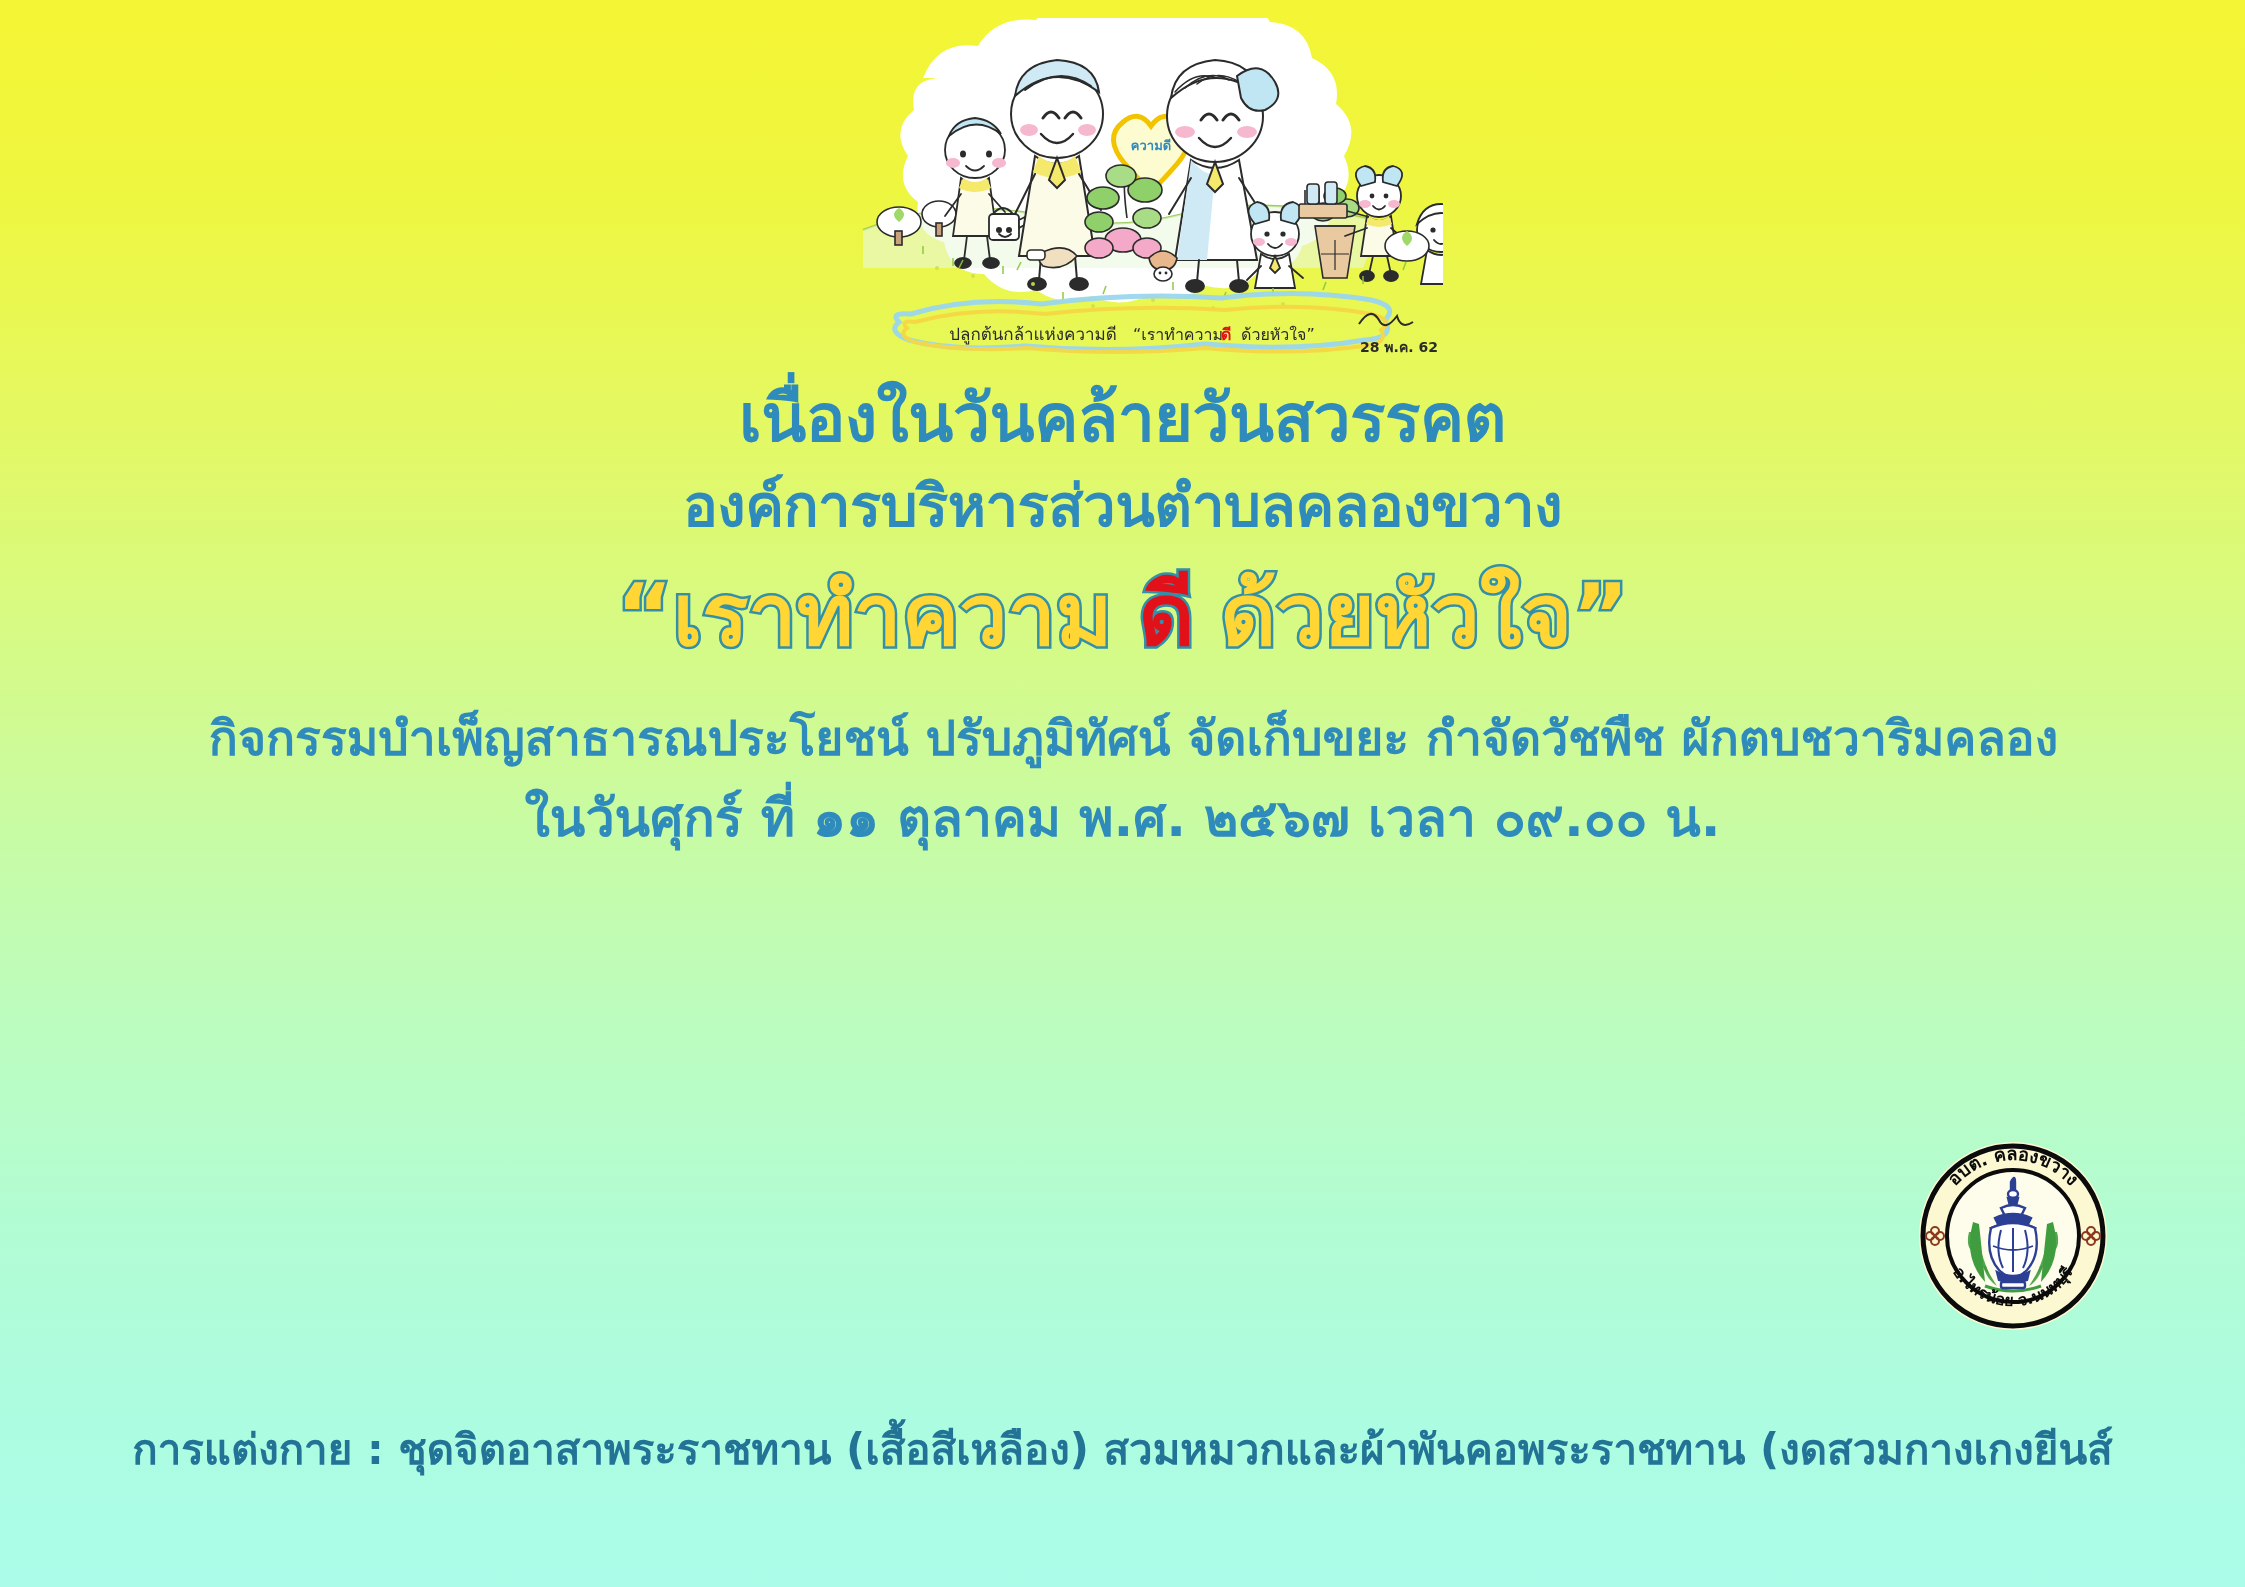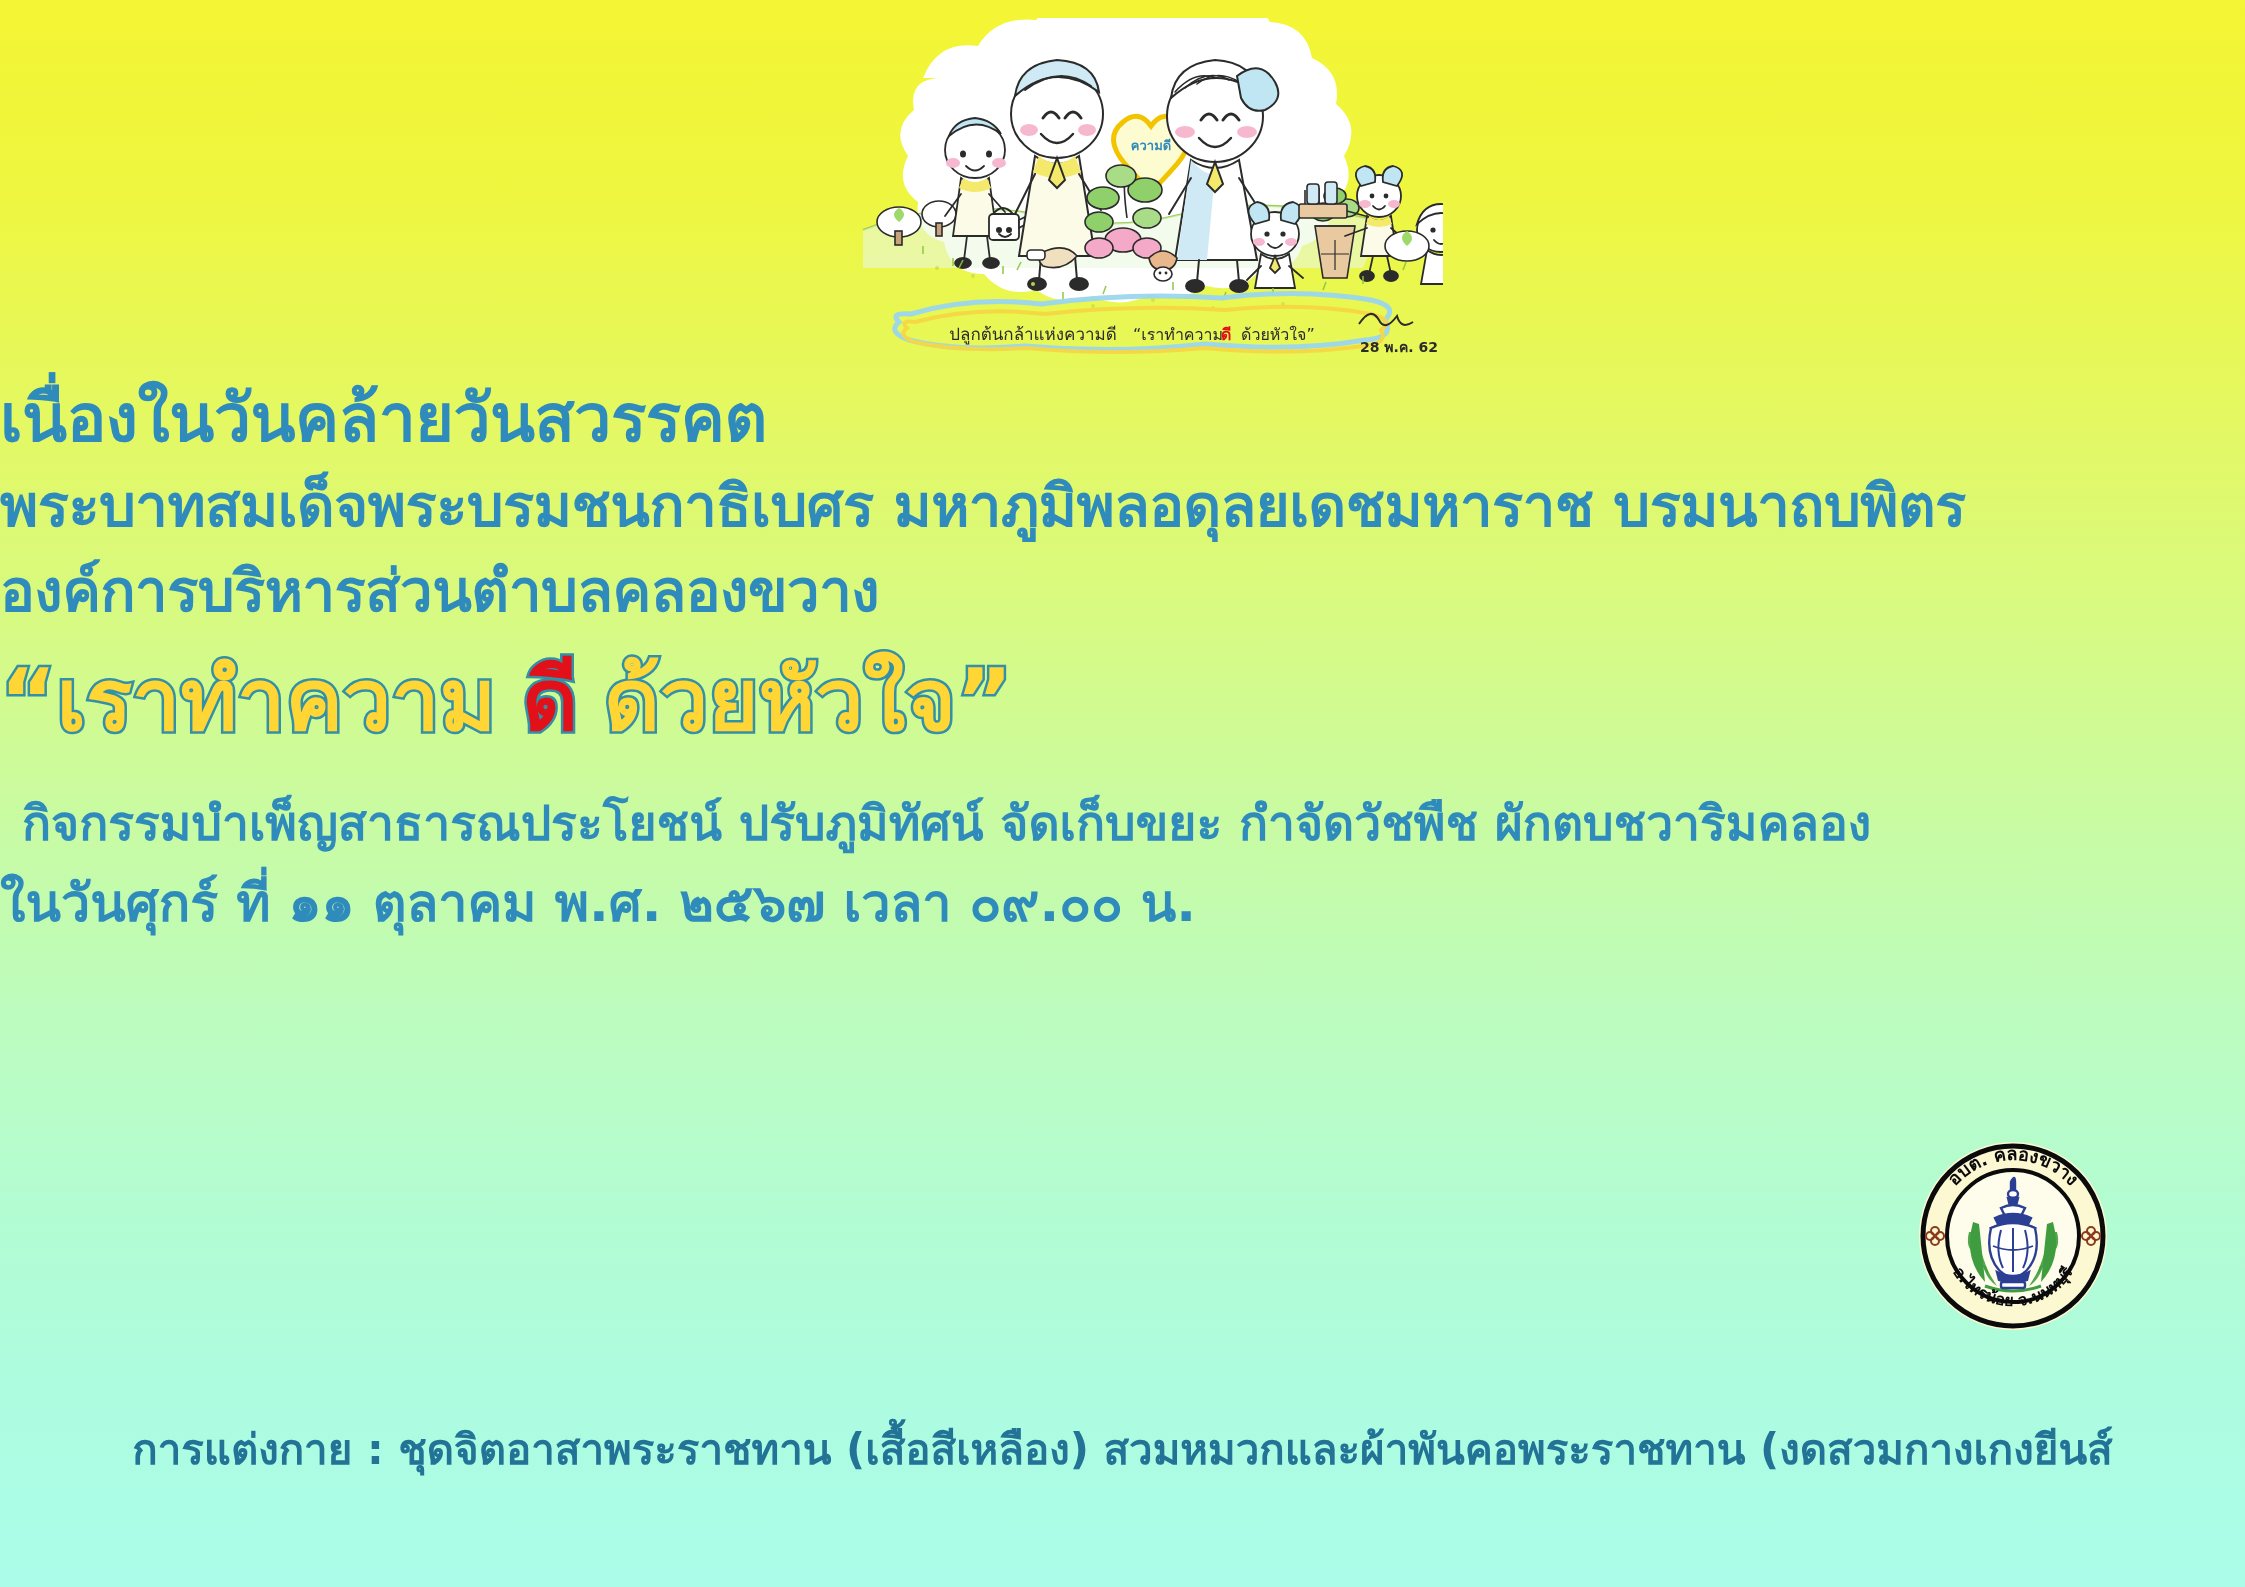--- a/index.html
+++ b/index.html
@@ -41,20 +41,21 @@
     height: 352px;
   }
   .illus-svg { display: block; width: 100%; height: 100%; }
 
   
   .text-stack {
     position: absolute;
     left: 0;
     right: 0;
     top: 382px;
+    text-align: center;
   }
 
   .line {
     color: #2F8BBC;
     font-weight: bold;
     letter-spacing: -0.5px;
     white-space: nowrap;
   }
 
   .line-1 {
@@ -352,21 +353,20 @@
       <g>
         <path d="M556 306 q12-18 20-4 q6 12 18 -4 q4 14 16 6" fill="none" stroke="#2b2b2b" stroke-width="2"></path>
         <text x="596" y="334" font-size="14" text-anchor="middle" fill="#2b2b2b" font-weight="bold" font-family="DejaVu Sans, sans-serif">28 พ.ค. 62</text>
       </g>
     </svg>
   </div>
 
   <div class="text-stack">
 
     <div class="line line-1">เนื่องในวันคล้ายวันสวรรคต</div>
-    <div class="line line-2">พระบาทสมเด็จพระบรมชนกาธิเบศร มหาภูมิพลอดุลยเดชมหาราช บรมนาถบพิตร</div>
     <div class="line line-3">องค์การบริหารส่วนตำบลคลองขวาง</div>
 
     <div class="slogan">
       <span>“</span><span>เราทำความ</span><span class="sp"></span><span class="good">ดี</span><span class="sp"></span><span>ด้วยหัวใจ</span><span>”</span>
     </div>
 
     <div class="detail detail-activity">กิจกรรมบำเพ็ญสาธารณประโยชน์ ปรับภูมิทัศน์ จัดเก็บขยะ กำจัดวัชพืช ผักตบชวาริมคลอง</div>
     <div class="detail detail-date">ในวันศุกร์ ที่ ๑๑ ตุลาคม พ.ศ. ๒๕๖๗ เวลา ๐๙.๐๐ น.</div>
   </div>
 

